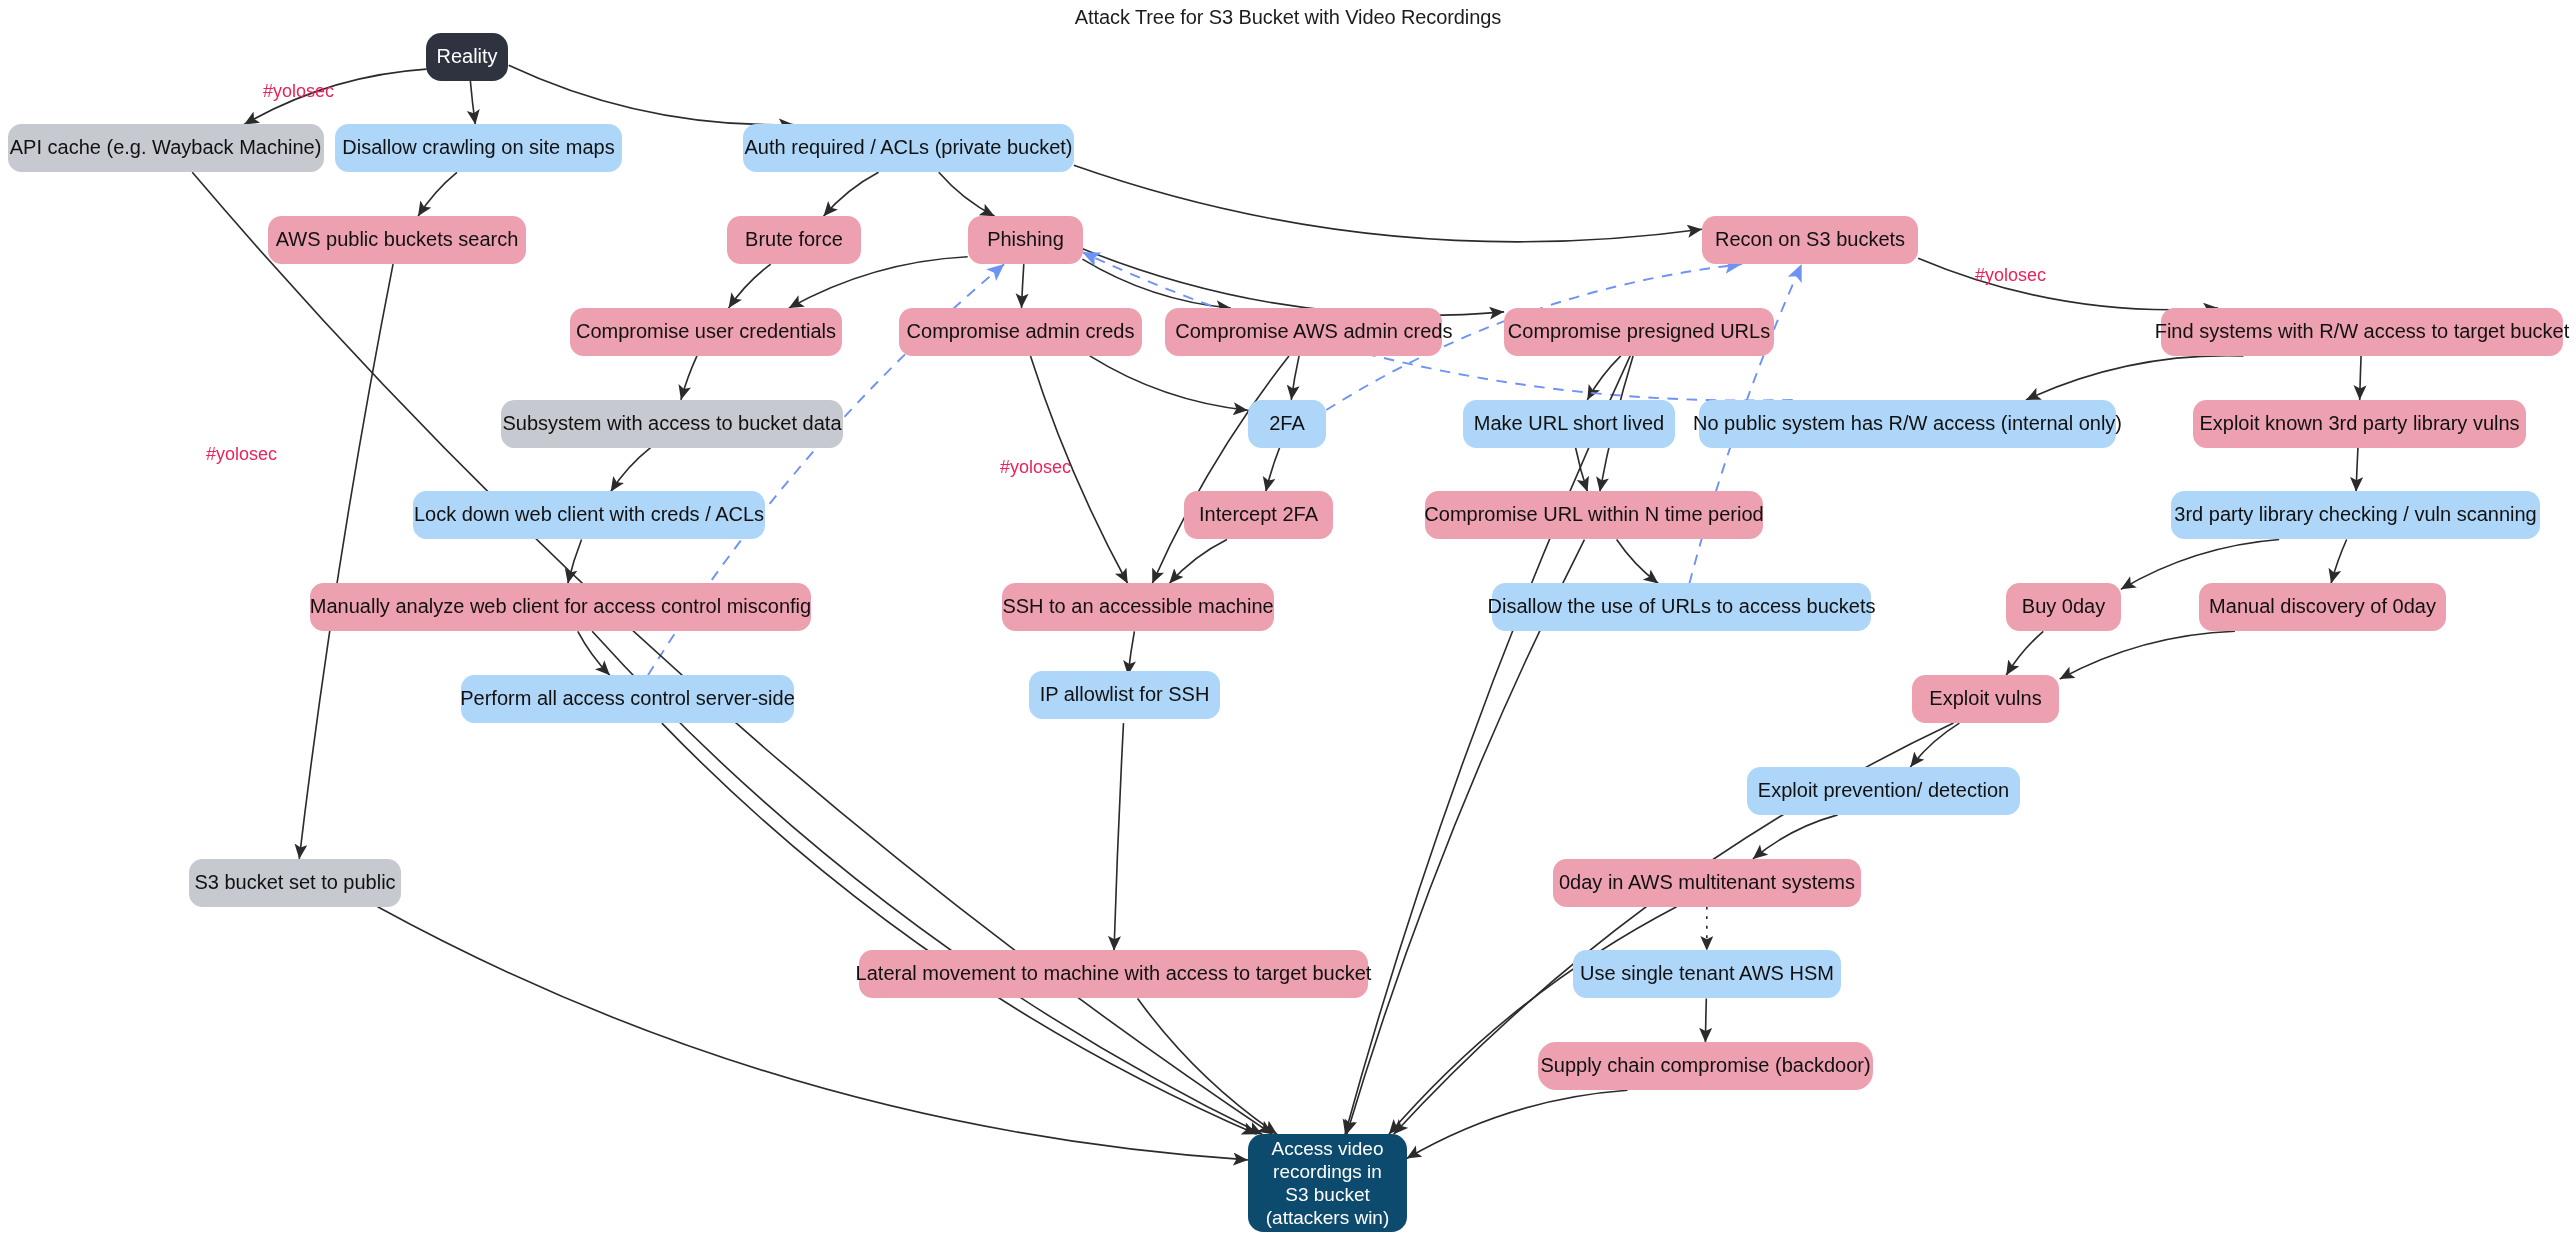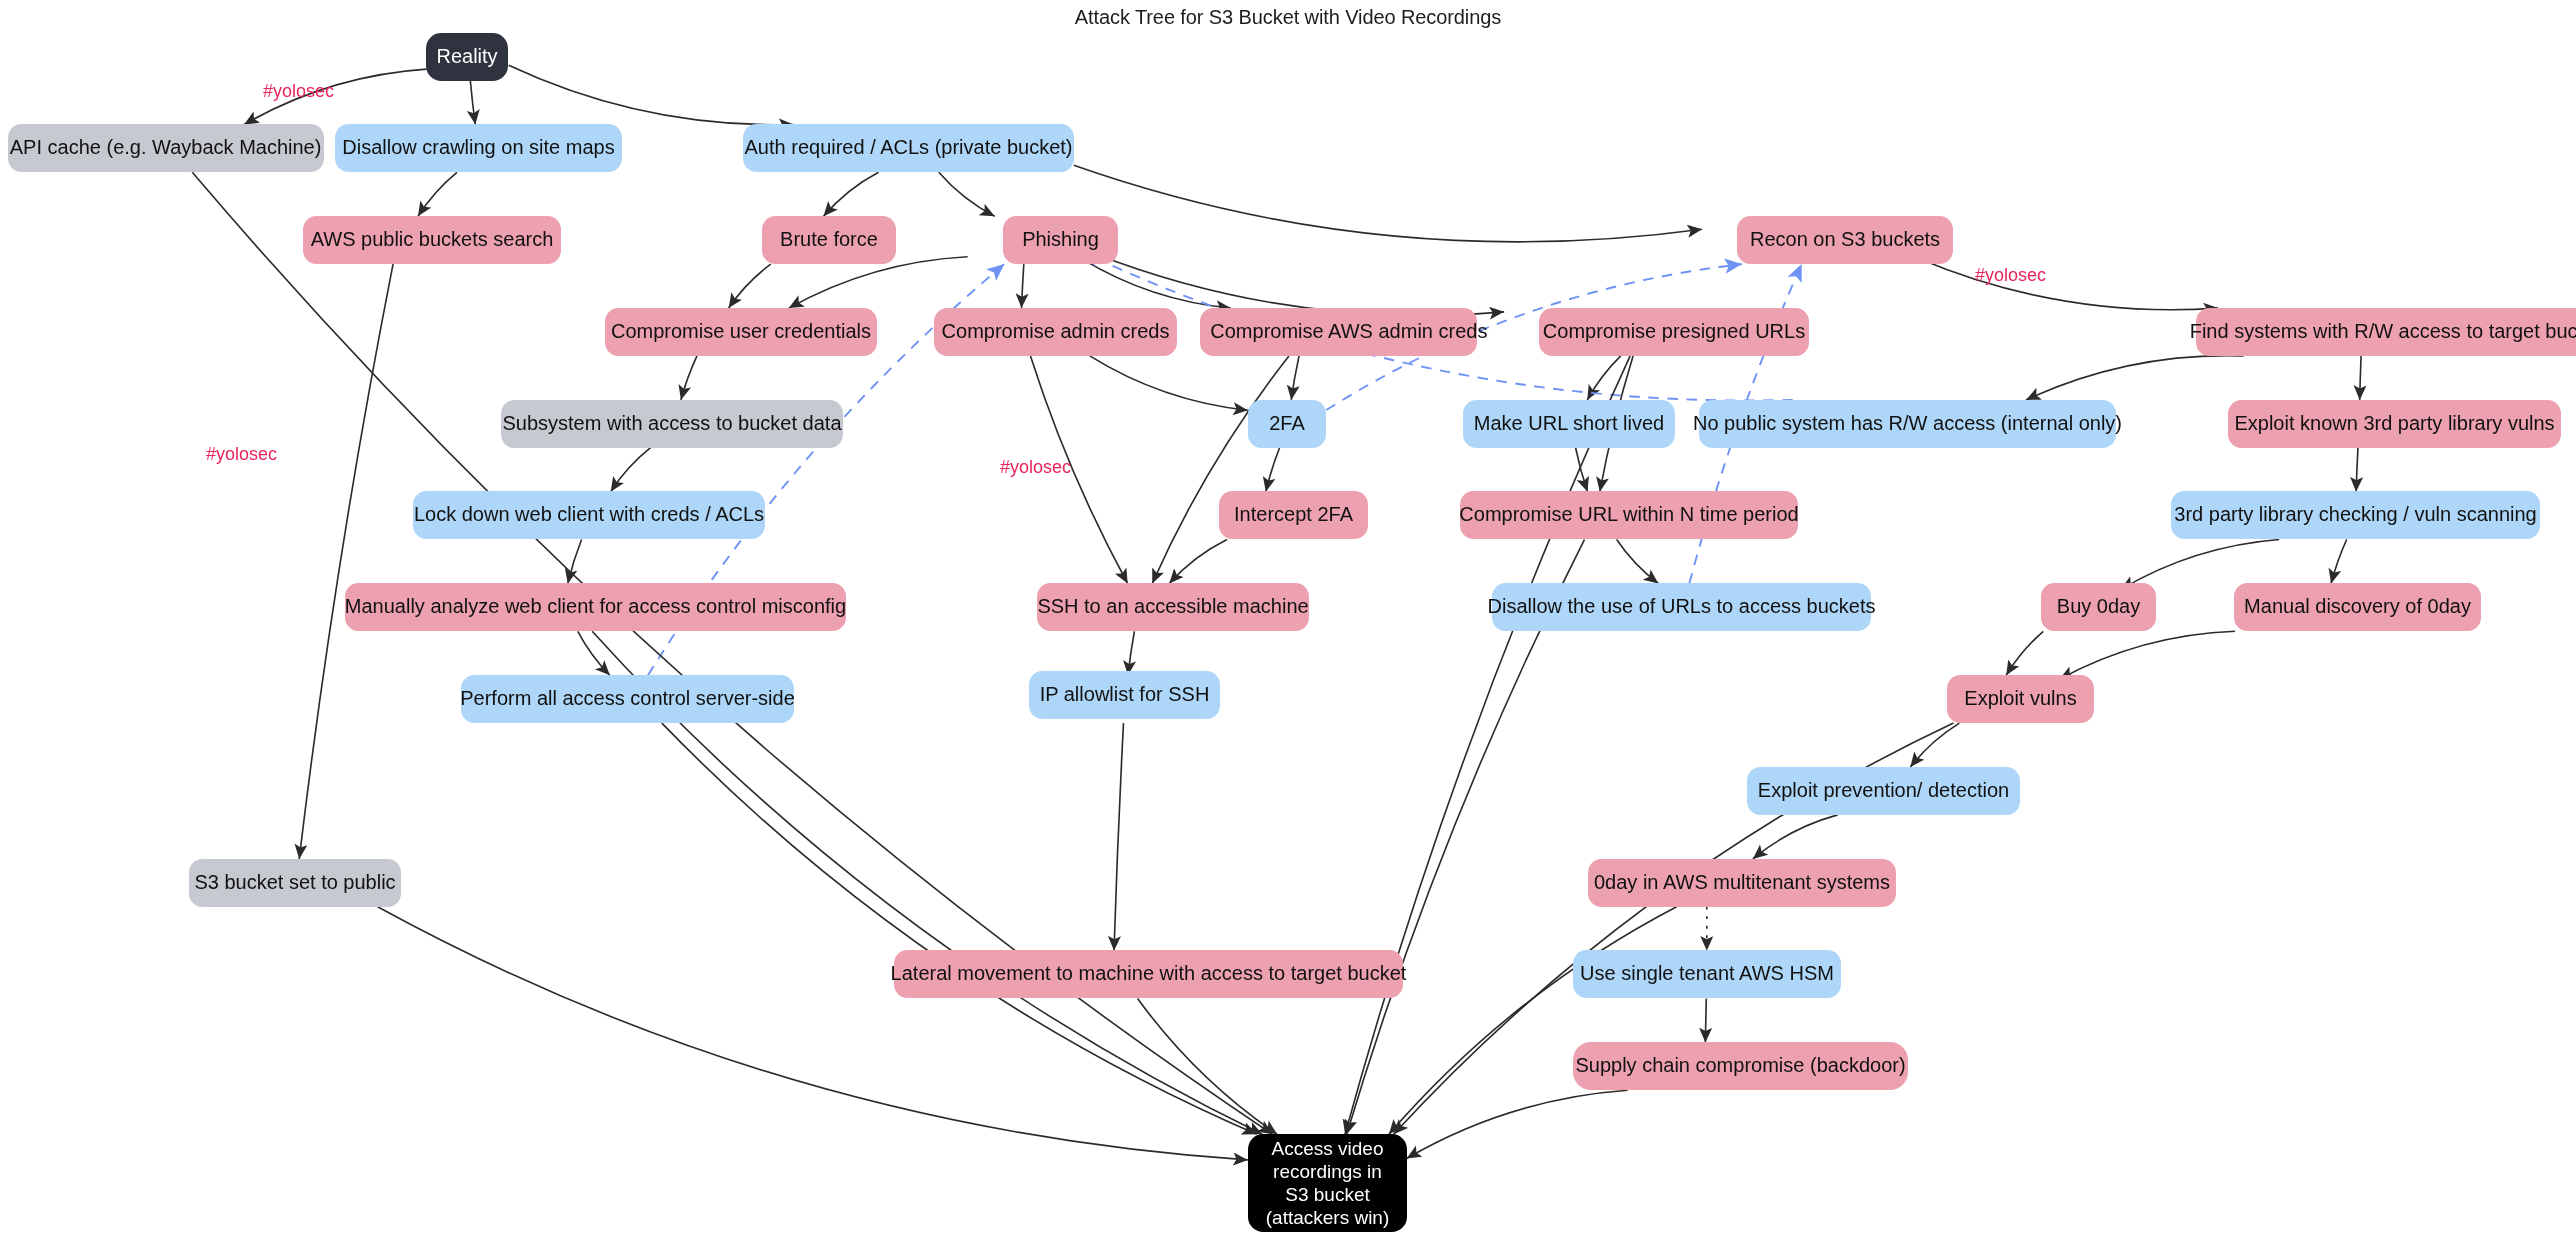--- a/index.html
+++ b/index.html
@@ -42,25 +42,25 @@
     align-items: center;
     justify-content: center;
     text-align: center;
     font-size: 20px;
     line-height: 1.18;
     padding: 0 15.3px;
     color: #111111;
     font-family: "Liberation Sans", sans-serif;
     white-space: nowrap;
   }
-  .node.attack   { background: #eda1b0; margin-left: 35px; }
+  .node.attack   { background: #eda1b0; }
   .node.defense  { background: #aed6f8; }
   .node.neutral  { background: #c6c9cf; }
   .node.root     { background: #2e333f; color: #ffffff; border-radius: 15.3px; }
-  .node.goal     { background: #000000; color: #ffffff; white-space: normal;
+  .node.goal     { background: #0c4a6e; color: #ffffff; white-space: normal;
                    font-size: 19px; line-height: 1.22; border-radius: 15.3px; }
   .edge-label {
     position: absolute;
     font-size: 18px;
     color: #e8245a;
     font-family: "Liberation Sans", sans-serif;
     white-space: nowrap;
   }
 </style>
 </head>

